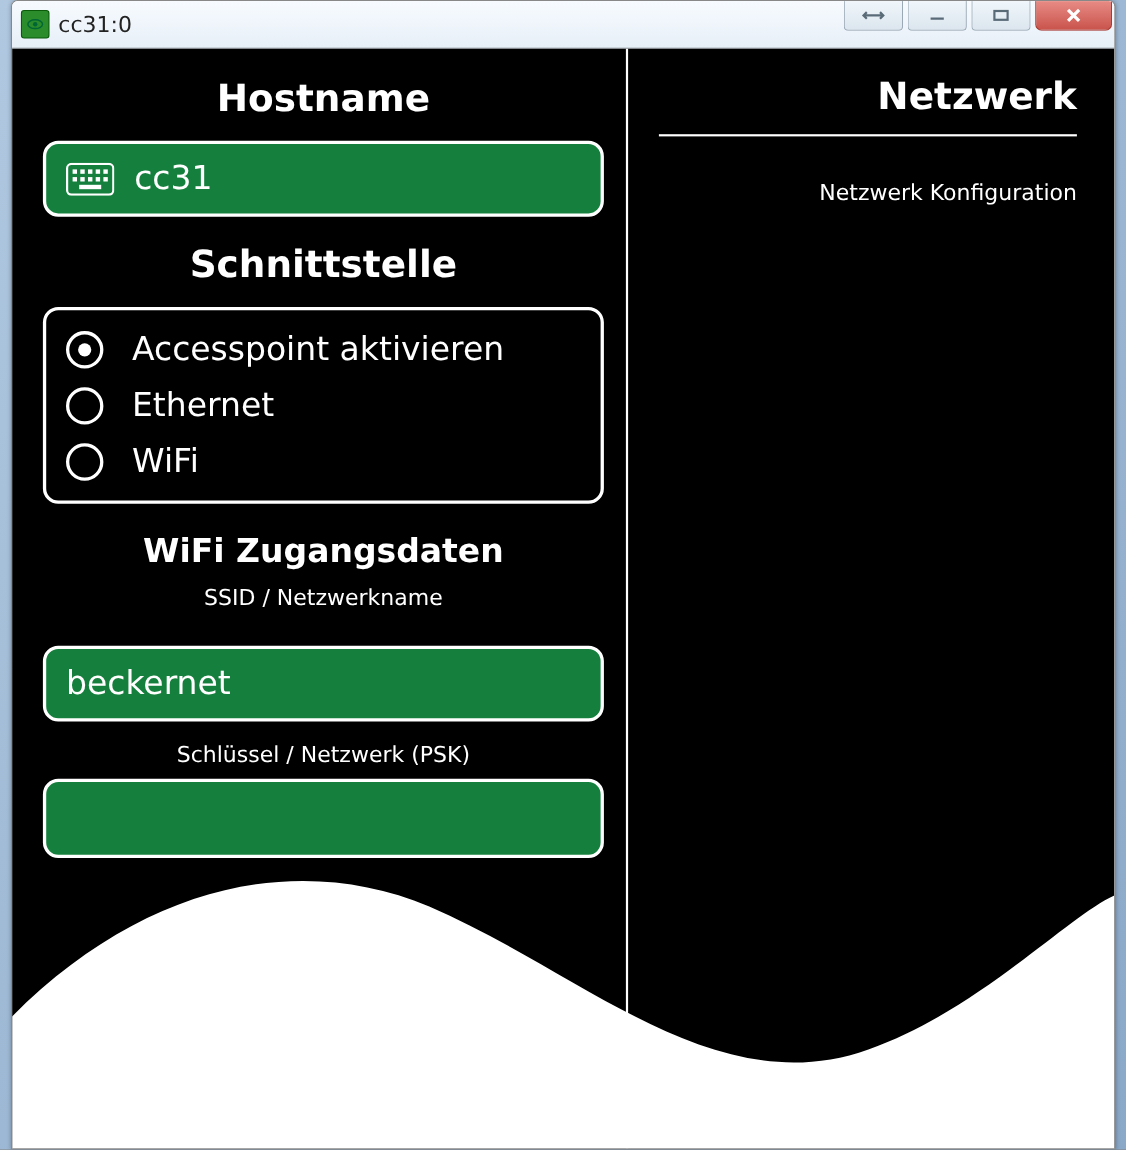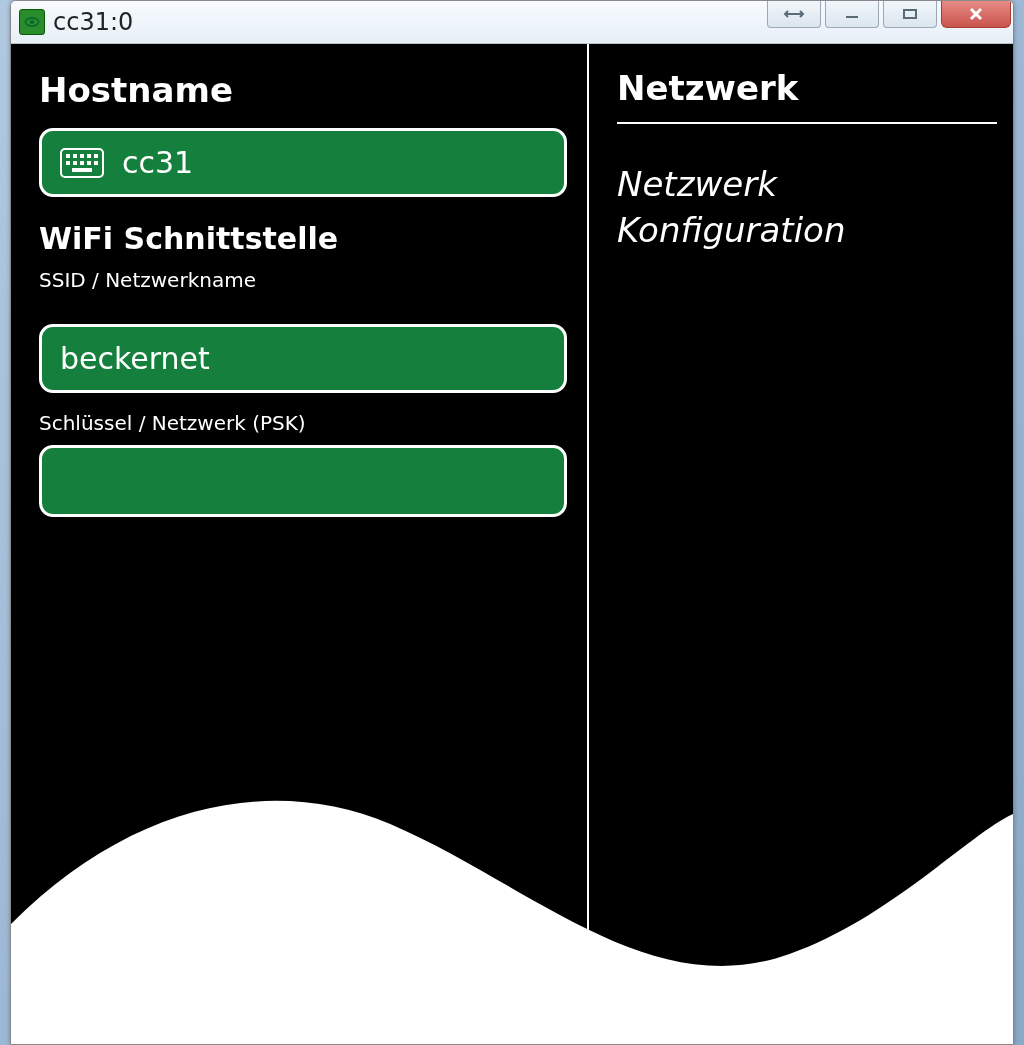--- a/index.html
+++ b/index.html
@@ -36,21 +36,21 @@
     width:24px;height:24px;
     margin-left:8px;
     background:#2a8c2a;
     border:1px solid #0a5a0a;
     border-radius:3px;
     display:flex;align-items:center;justify-content:center;
   }
   .app-icon svg{width:16px;height:16px;}
   .title-text{
     margin-left:8px;
-    font-size:24px;
+    font-size:20px;
     color:#222;
   }
 
   .win-controls{
     position:absolute;
     right:0; top:0;
     display:flex;
     height:32px;
   }
   .win-btn{
@@ -78,25 +78,27 @@
     background:#000;
     display:flex;
     color:#fff;
     overflow:hidden;
   }
 
   .main-panel{
     flex:1;
     padding:26px 20px 0 28px;
     position:relative;
+    text-align:center;
   }
   .side-panel{
     width:380px;
     border-left:2px solid #fff;
-    padding:24px 16px 0 28px;
+    padding:24px 34px 0 28px;
+    text-align:right;
   }
 
   h2.section{font-size:34px;font-weight:700;margin:0 0 18px 0;}
   h3.subsection{font-size:30px;font-weight:700;margin:0 0 12px 0;}
   .label{font-size:20px;margin:8px 0 10px 0;}
 
   .field-box{
     border:3px solid #fff;
     border-radius:14px;
     padding:14px 18px;
@@ -136,23 +138,22 @@
     border-radius:50%;
   }
 
   .side-title{
     font-size:34px;font-weight:700;
     padding-bottom:14px;
     border-bottom:2px solid #fff;
     margin-bottom:38px;
   }
   .side-item{
-    font-size:34px;
+    font-size:20px;
     line-height:1.35;
-    font-style:italic;
   }
 
   
   .wave{
     position:absolute;
     left:0;right:0;bottom:0;
     height:300px;
     pointer-events:none;
   }
   .wave svg{width:100%;height:100%;display:block;}
@@ -216,23 +217,38 @@
                 <rect x="20" y="13" width="4" height="4"></rect>
                 <rect x="27" y="13" width="4" height="4"></rect>
                 <rect x="34" y="13" width="4" height="4"></rect>
               <rect x="12" y="20" width="20" height="4"></rect>
             </g>
           </svg>
         </span>
         <span>cc31</span>
       </div>
 
-
-
-      <h3 class="subsection">WiFi Schnittstelle</h3>
+      <h2 class="section">Schnittstelle</h2>
+
+      <div class="radio-group">
+        <div class="radio-row">
+          <span class="radio selected"></span>
+          <span>Accesspoint aktivieren</span>
+        </div>
+        <div class="radio-row">
+          <span class="radio"></span>
+          <span>Ethernet</span>
+        </div>
+        <div class="radio-row">
+          <span class="radio"></span>
+          <span>WiFi</span>
+        </div>
+      </div>
+
+      <h3 class="subsection">WiFi Zugangsdaten</h3>
 
       <div class="label">SSID / Netzwerkname</div>
       <div class="field-box" style="margin-bottom:18px;margin-top:32px;">
         <span>beckernet</span>
       </div>
 
       <div class="label">Schlüssel / Netzwerk (PSK)</div>
       <div class="field-box" style="height:38px;"></div>
 
     </div>

